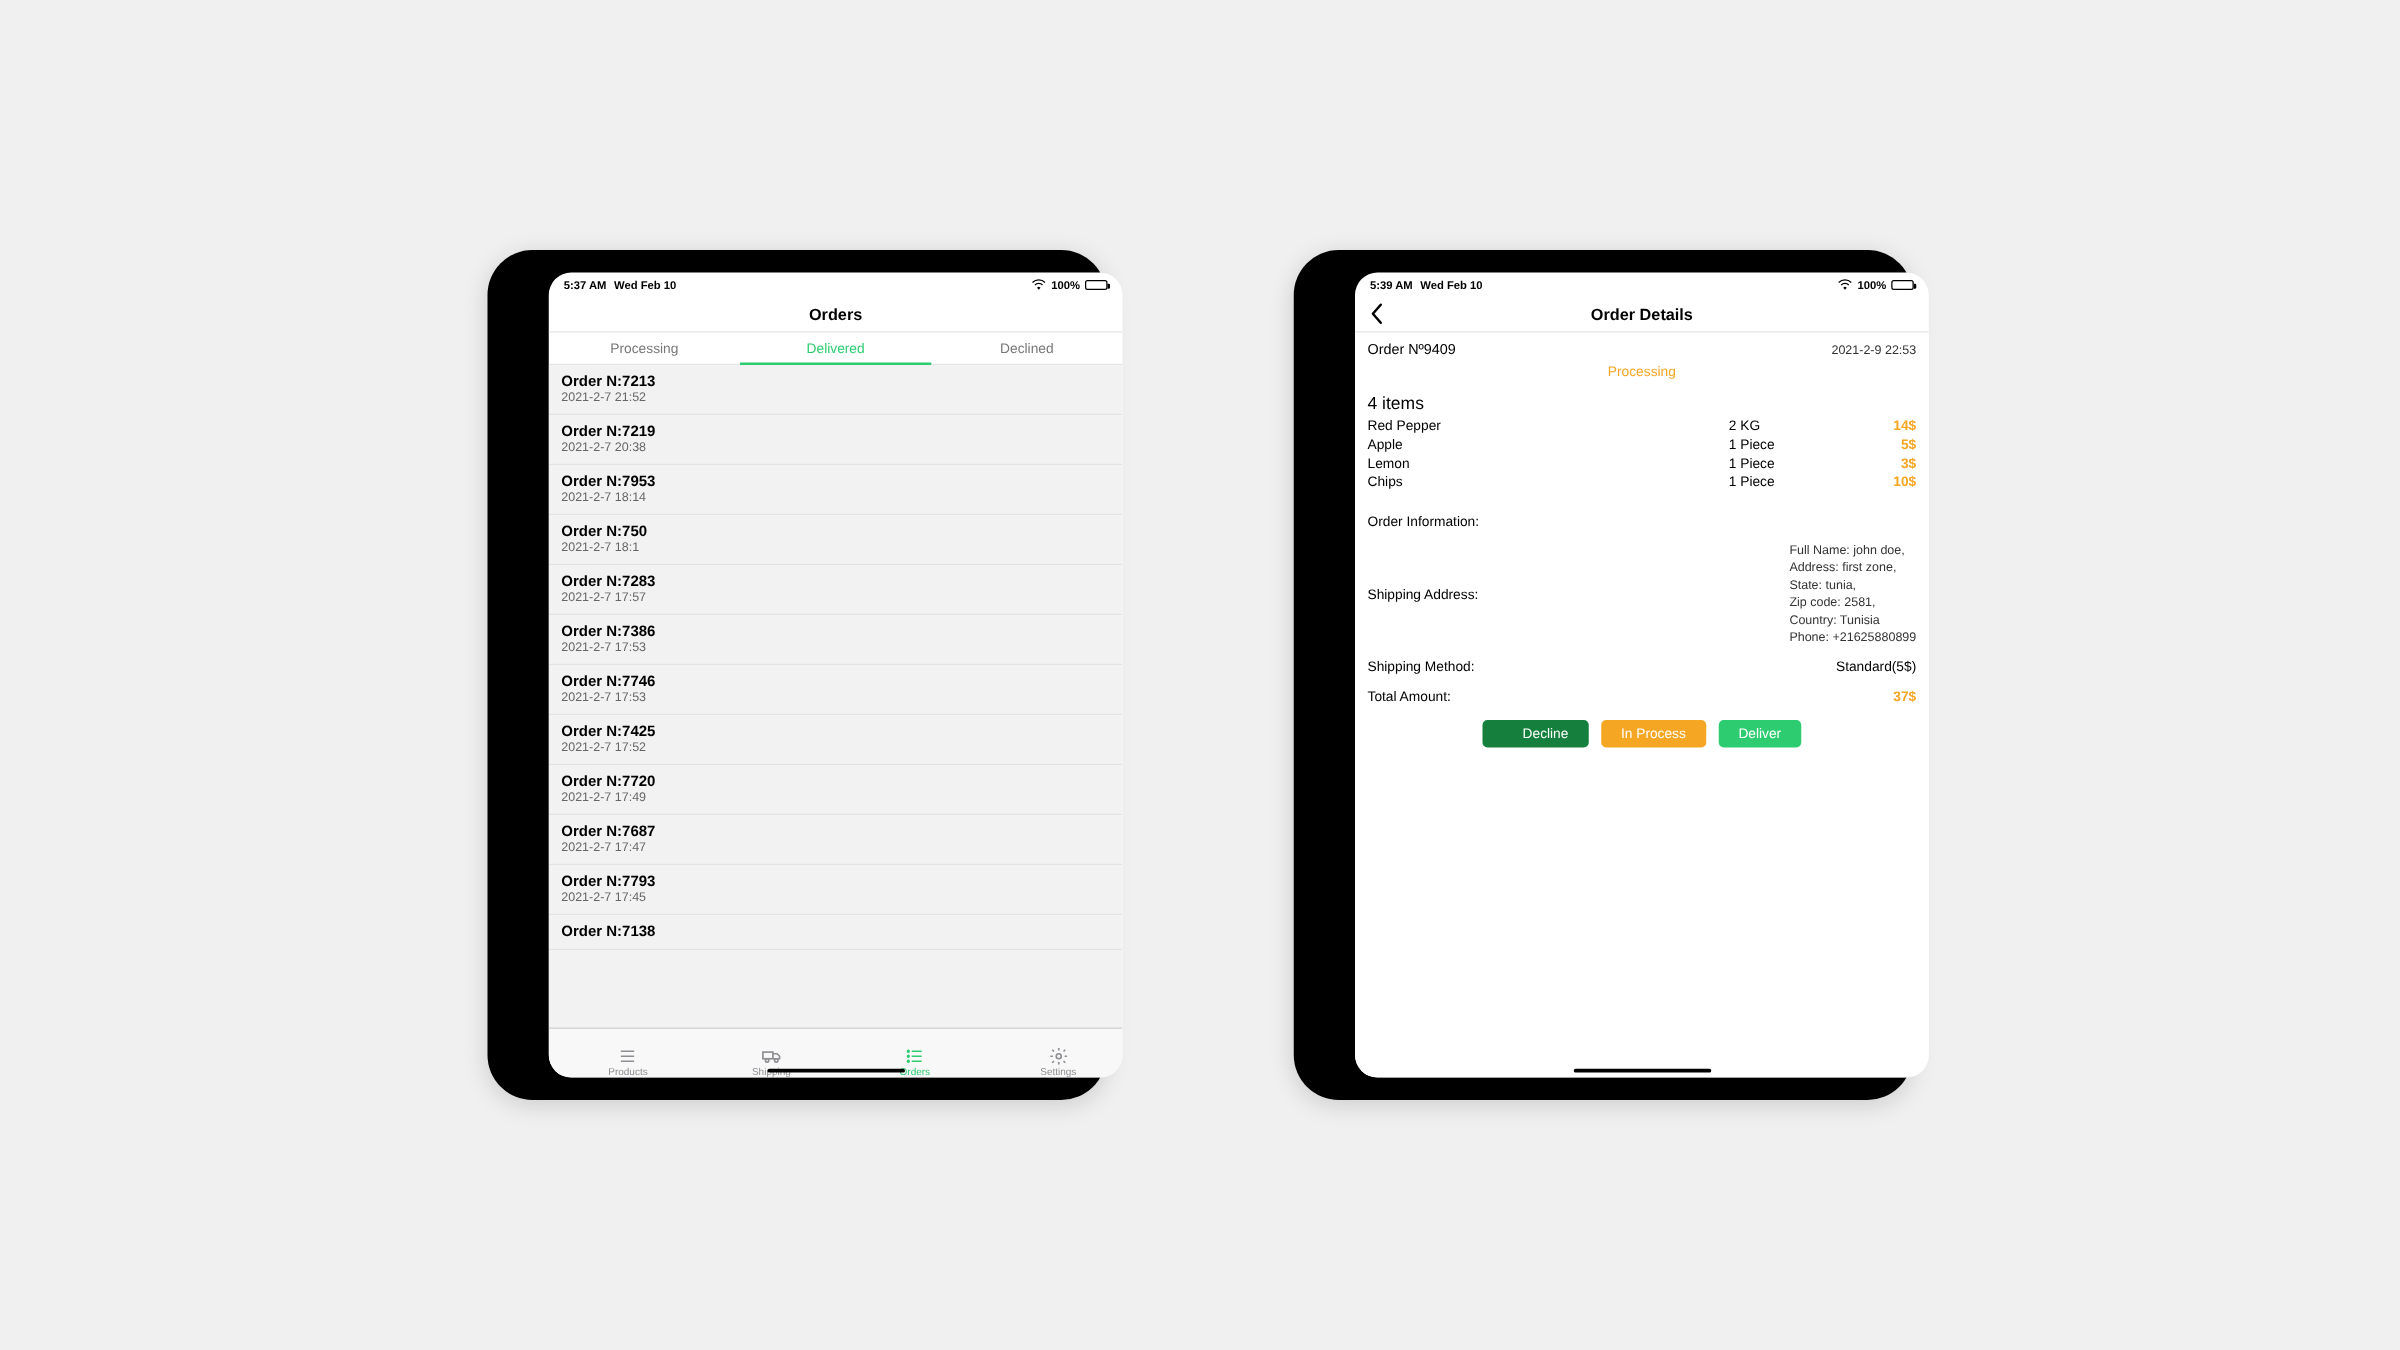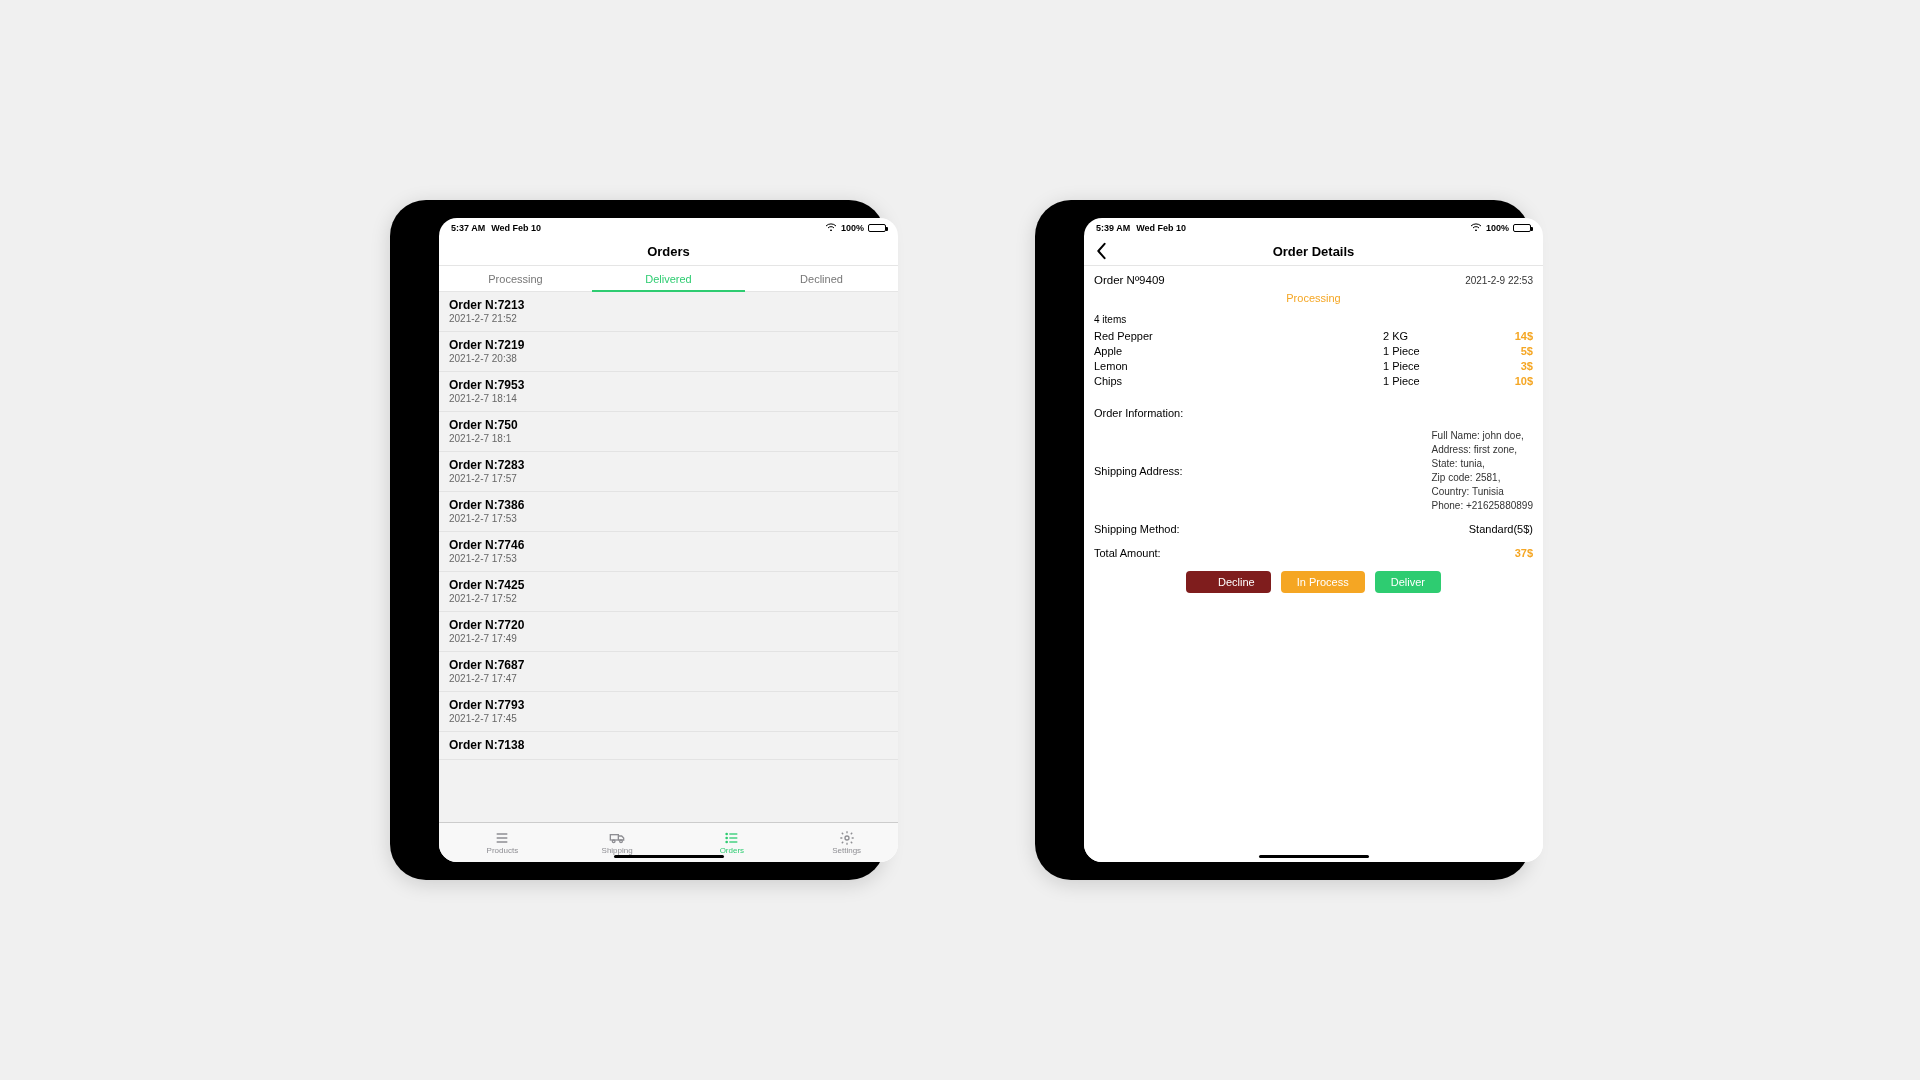--- a/index.html
+++ b/index.html
@@ -66,49 +66,49 @@
     padding: 6px 10px 7px 10px;
     border-bottom: 0.5px solid rgba(0,0,0,0.06);
   }
   .order-title { font-size: 12px; font-weight: 600; color:#000; }
   .order-date { font-size: 10px; color:#666; margin-top:1px; }
 
   .bottom-tabs {
     height: 40px; border-top: 0.5px solid #ccc;
     display:flex; background:#f8f8f8;
   }
-  .bt { flex:1; display:flex; flex-direction:column; align-items:center; justify-content:center; gap:1px; cursor:pointer;padding-left:12px; }
+  .bt { flex:1; display:flex; flex-direction:column; align-items:center; justify-content:flex-end; gap:1px; cursor:pointer;padding-left:12px; }
   .bt .bt-icon { width:16px; height:14px; display:flex; align-items:center; justify-content:center; }
   .bt .bt-label { font-size:8px; color:#8e8e93; }
   .bt.active .bt-label { color:#2ecc71; }
   .bt svg { stroke:#8e8e93; fill:none; }
   .bt.active svg { stroke:#2ecc71; }
 
   .home-ind { position:absolute; bottom:4px; left:50%; transform:translateX(-50%); width:110px; height:3px; background:#000; border-radius:2px; }
 
   
   .detail-content { flex:1; background:#fff; padding: 8px 10px 0 10px; font-size:11px; color:#000; }
   .detail-top { display:flex; justify-content:space-between; align-items:center;gap:32px; }
   .order-num { font-weight:500; font-size:11.5px; }
   .order-time { font-size:10px; color:#333; }
   .status-txt { text-align:center; color:#f5a623; font-size:11px; font-weight:500; margin-top:6px; margin-bottom:10px; }
-  .items-count { font-size:10px; margin-bottom:4px; }
+  .items-count { font-size:14px; margin-bottom:4px; }
   .item-row { display:flex; font-size:11px; line-height:15px; }
   .item-name { flex:1; }
   .item-qty { width:110px; }
   .item-price { width:40px; text-align:right; color:#f5a623; font-weight:600; }
   .section-label { font-size:11px; margin-top:18px; margin-bottom:8px; }
   .ship-row { display:flex; justify-content:space-between; align-items:center; margin-top:10px; }
   .ship-addr-block { display:flex; justify-content:space-between; align-items:flex-start; margin-top:10px; }
   .addr-lines { text-align:left; font-size:10px; line-height:14px; color:#333; }
   .total-row { display:flex; justify-content:space-between; margin-top:12px; }
   .total-val { color:#f5a623; font-weight:600; }
   .btn-row { display:flex; justify-content:center; gap:10px; margin-top:12px; }
   .btn { border:none; border-radius:4px; padding:5px 16px; font-size:11px; color:#fff; cursor:pointer; }
-  .btn-decline { background:#7f1d1d;padding-left:32px; }
+  .btn-decline { background:#15803d;padding-left:32px; }
   .btn-process { background:#f5a623; }
   .btn-deliver { background:#2ecc71; }
 </style>
 </head>
 <body>
 
 <div class="ipad">
   <div class="screen">
 
     <div class="status-bar">

